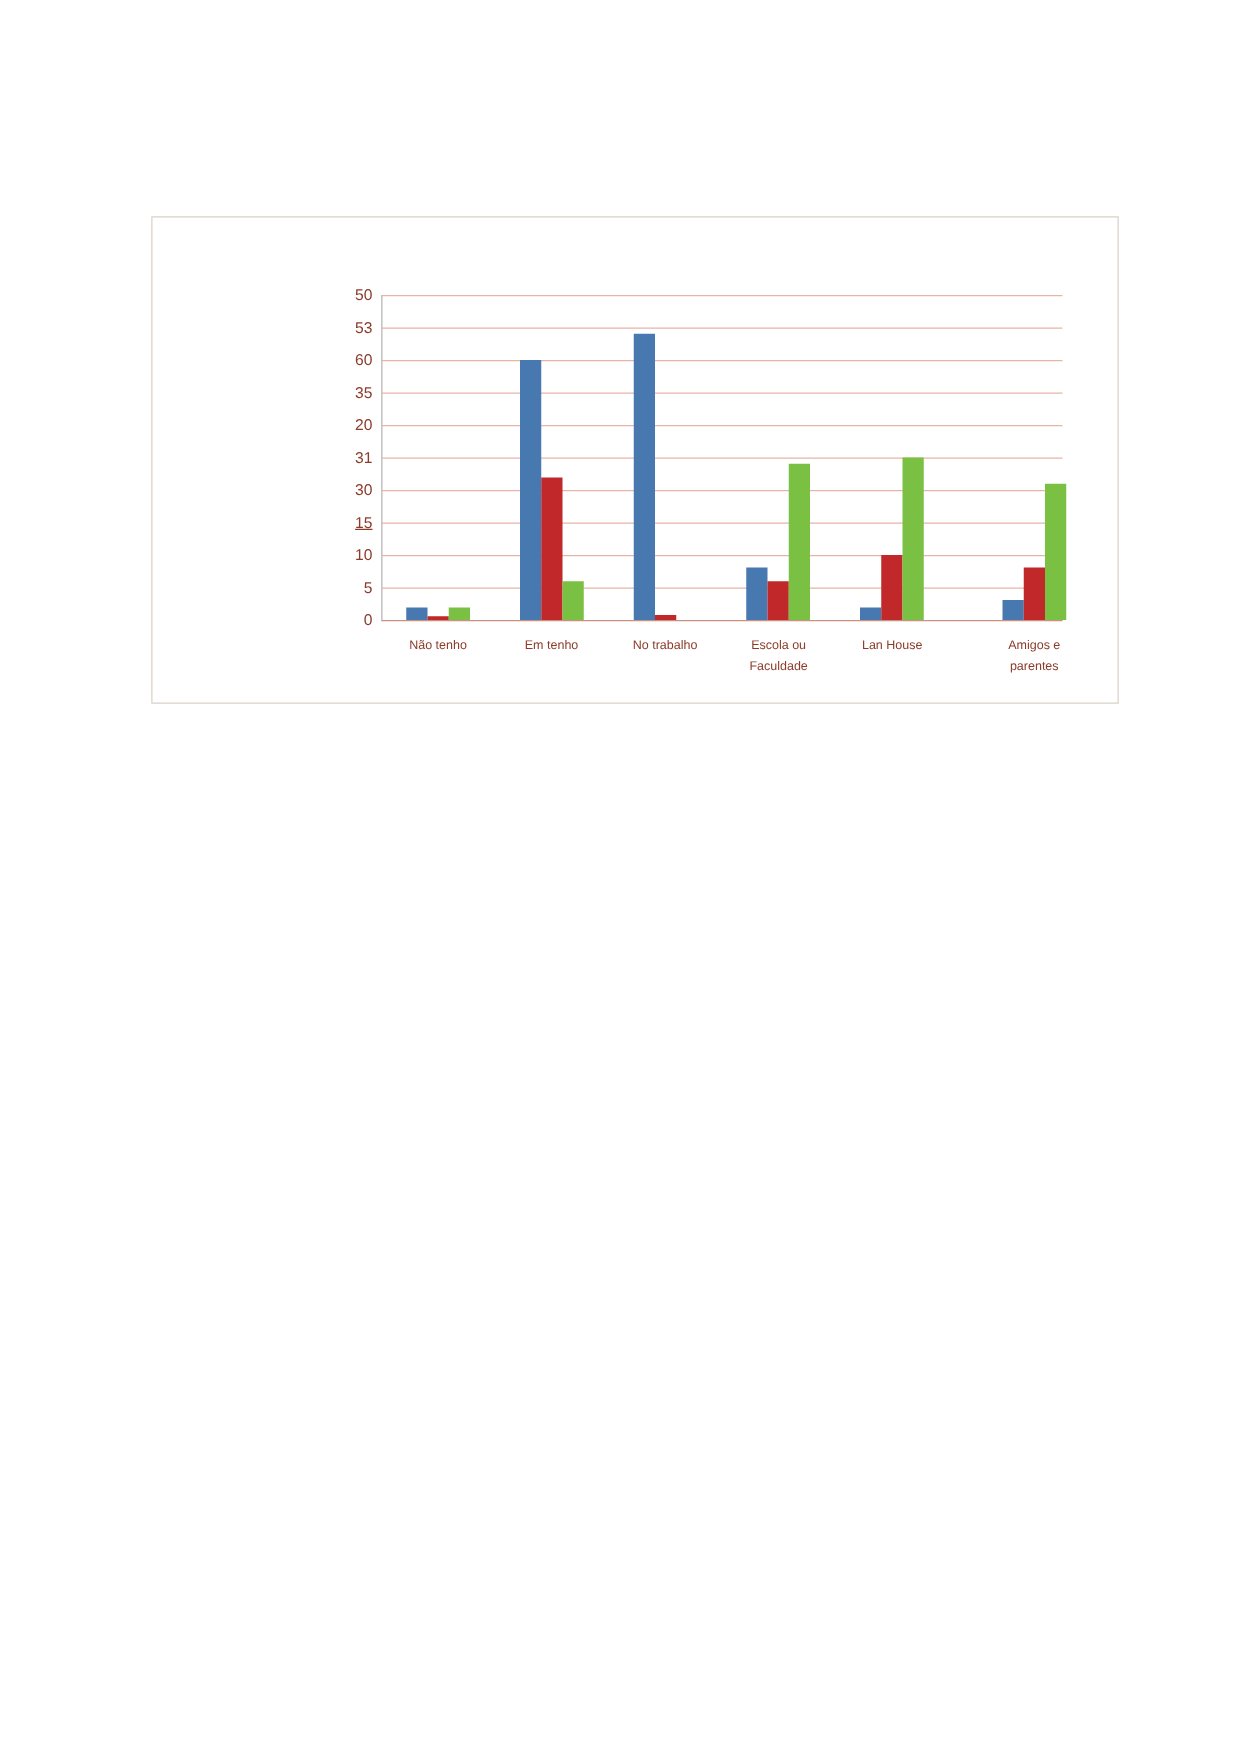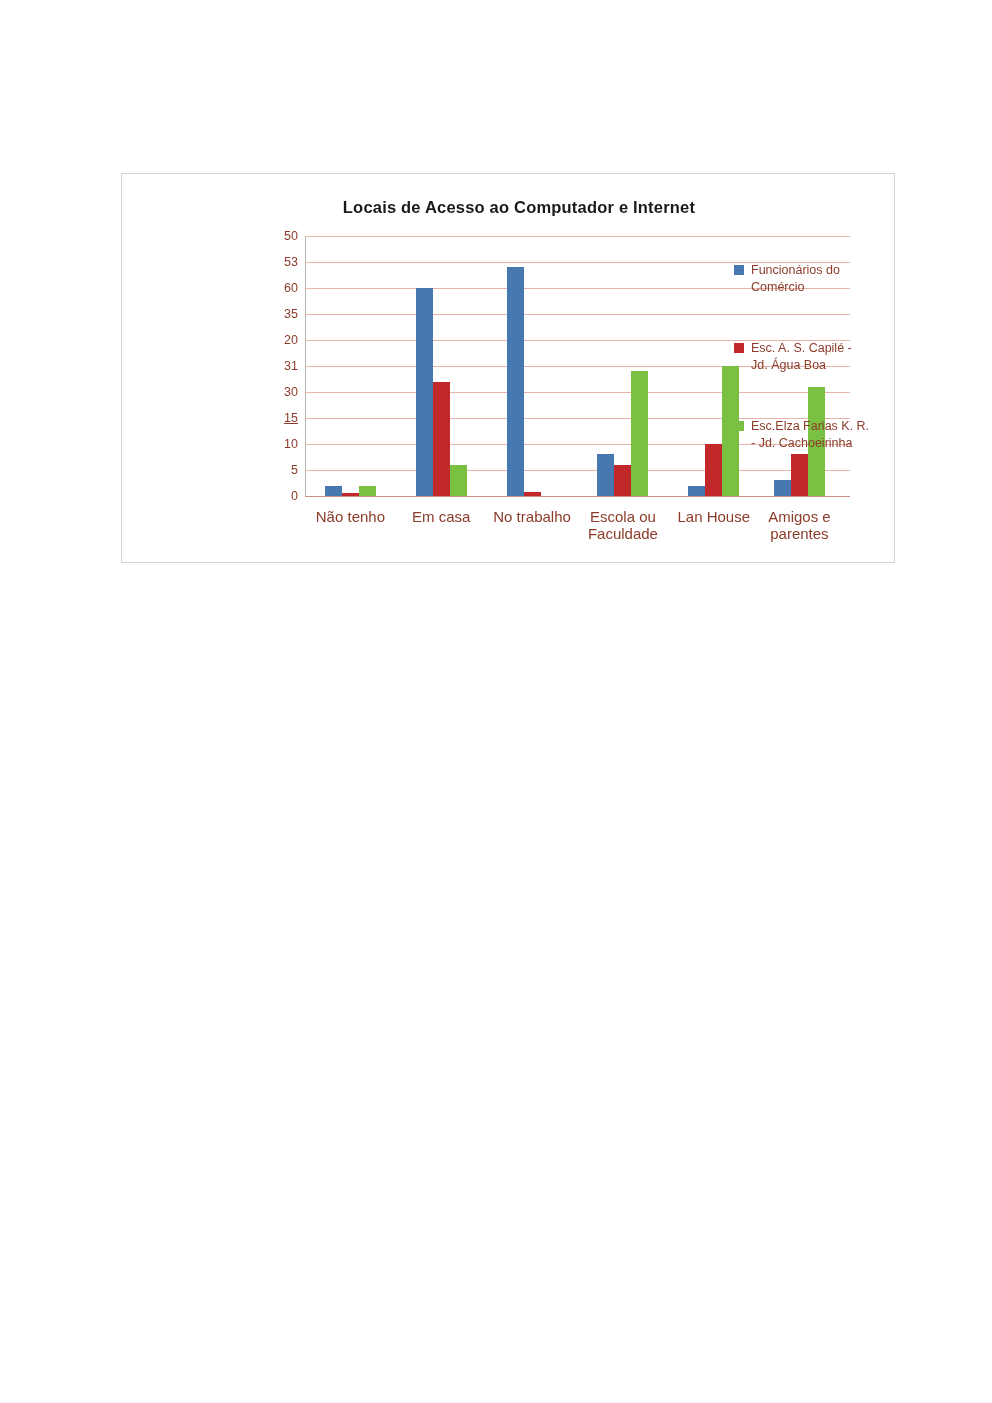--- a/index.html
+++ b/index.html
@@ -108,21 +108,21 @@
   .bar.s2 { background: #7ac143; }
 
   .cat-label {
     position: absolute;
     top: 100%;
     left: 50%;
     transform: translateX(-50%);
     margin-top: 12px;
     width: 112px;
     text-align: center;
-    font-size: 15px;
+    font-size: 10px;
     line-height: 17px;
     color: #8c3b2a;
   }
 
   
   #legend {
     position: absolute;
     left: 612px;
     top: 88px;
     width: 160px;
@@ -147,21 +147,20 @@
     line-height: 17px;
     color: #8c3b2a;
     white-space: pre-line;
   }
 </style>
 </head>
 <body>
 
 <div id="chart-frame">
 
-  <div id="chart-title">Locais de Acesso ao Computador  e Internet</div>
 
   <div id="plot-area">
     <div id="plot-inner">
       <div id="y-axis-line"></div>
       <div id="gridlines">
           <div class="gridline axis-base" style="top: 260px;"></div>
           <div class="gridline" style="top: 234px;"></div>
           <div class="gridline" style="top: 208px;"></div>
           <div class="gridline" style="top: 182px;"></div>
           <div class="gridline" style="top: 156px;"></div>
@@ -193,21 +192,21 @@
               <div class="bar s2" title="Esc.Elza Farias K. R. - Jd. Cachoeirinha: 2" style="height: 10.4px;"></div>
             </div>
             <div class="cat-label" style="white-space: pre-line;">Não tenho</div>
           </div>
           <div class="cat-group" style="left: 90.8333px; width: 90.8333px;">
             <div class="bars-row">
               <div class="bar s0" title="Funcionários do Comércio: 40" style="height: 208px;"></div>
               <div class="bar s1" title="Esc. A. S. Capilé - Jd. Água Boa: 22" style="height: 114.4px;"></div>
               <div class="bar s2" title="Esc.Elza Farias K. R. - Jd. Cachoeirinha: 6" style="height: 31.2px;"></div>
             </div>
-            <div class="cat-label" style="white-space: pre-line;">Em casa</div>
+            <div class="cat-label" style="white-space: pre-line;">Em tenho</div>
           </div>
           <div class="cat-group" style="left: 181.667px; width: 90.8333px;">
             <div class="bars-row">
               <div class="bar s0" title="Funcionários do Comércio: 44" style="height: 228.8px;"></div>
               <div class="bar s1" title="Esc. A. S. Capilé - Jd. Água Boa: 0.8" style="height: 4.16px;"></div>
               <div class="bar s2" title="Esc.Elza Farias K. R. - Jd. Cachoeirinha: 0" style="height: 0px;"></div>
             </div>
             <div class="cat-label" style="white-space: pre-line;">No trabalho</div>
           </div>
           <div class="cat-group" style="left: 272.5px; width: 90.8333px;">
@@ -220,43 +219,26 @@
 Faculdade</div>
           </div>
           <div class="cat-group" style="left: 363.333px; width: 90.8333px;">
             <div class="bars-row">
               <div class="bar s0" title="Funcionários do Comércio: 2" style="height: 10.4px;"></div>
               <div class="bar s1" title="Esc. A. S. Capilé - Jd. Água Boa: 10" style="height: 52px;"></div>
               <div class="bar s2" title="Esc.Elza Farias K. R. - Jd. Cachoeirinha: 25" style="height: 130px;"></div>
             </div>
             <div class="cat-label" style="white-space: pre-line;">Lan House</div>
           </div>
-          <div class="cat-group" style="left: 449px; width: 90.8333px;">
+          <div class="cat-group" style="left: 477px; width: 90.8333px;">
             <div class="bars-row">
               <div class="bar s0" title="Funcionários do Comércio: 3" style="height: 15.6px;"></div>
               <div class="bar s1" title="Esc. A. S. Capilé - Jd. Água Boa: 8" style="height: 41.6px;"></div>
               <div class="bar s2" title="Esc.Elza Farias K. R. - Jd. Cachoeirinha: 21" style="height: 109.2px;"></div>
             </div>
             <div class="cat-label" style="white-space: pre-line;">Amigos e
 parentes</div>
           </div>
         </div>
     </div>
   </div>
 
-  <div id="legend">
-      <div class="legend-entry">
-        <span class="legend-swatch s0"></span>
-        <span class="legend-text">Funcionários do
-Comércio</span>
-      </div>
-      <div class="legend-entry">
-        <span class="legend-swatch s1"></span>
-        <span class="legend-text">Esc. A. S. Capilé -
-Jd. Água Boa</span>
-      </div>
-      <div class="legend-entry">
-        <span class="legend-swatch s2"></span>
-        <span class="legend-text">Esc.Elza Farias K. R.
-- Jd. Cachoeirinha</span>
-      </div>
-    </div>
 </div>
 
 </body></html>

